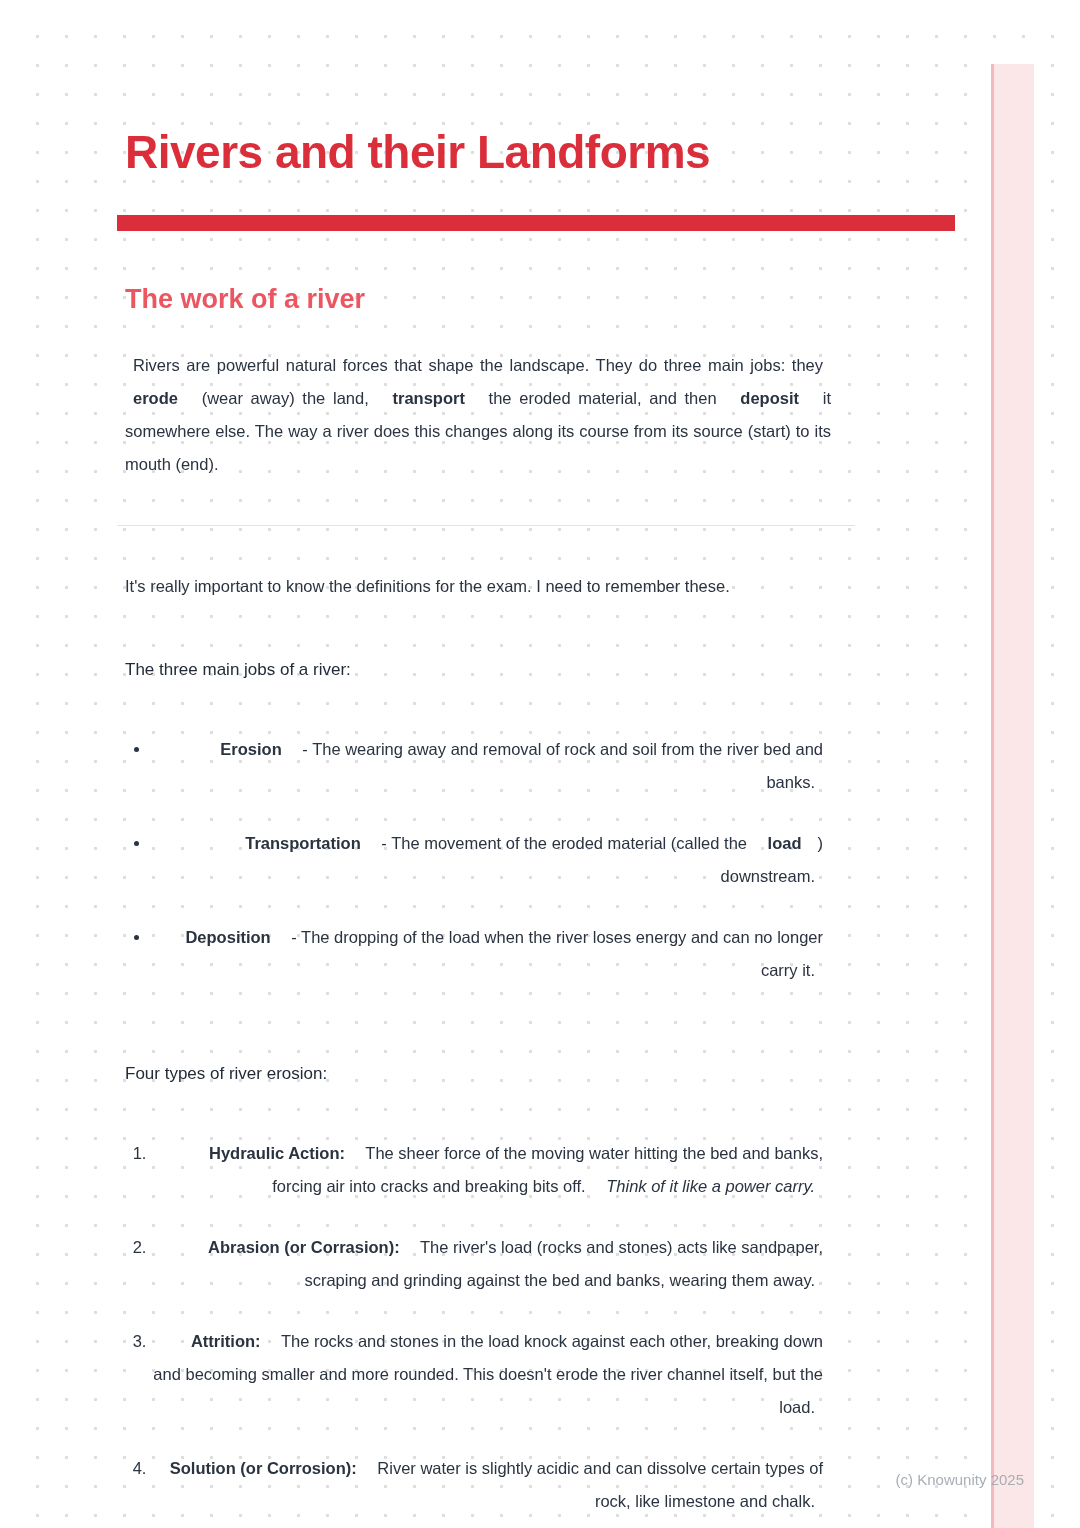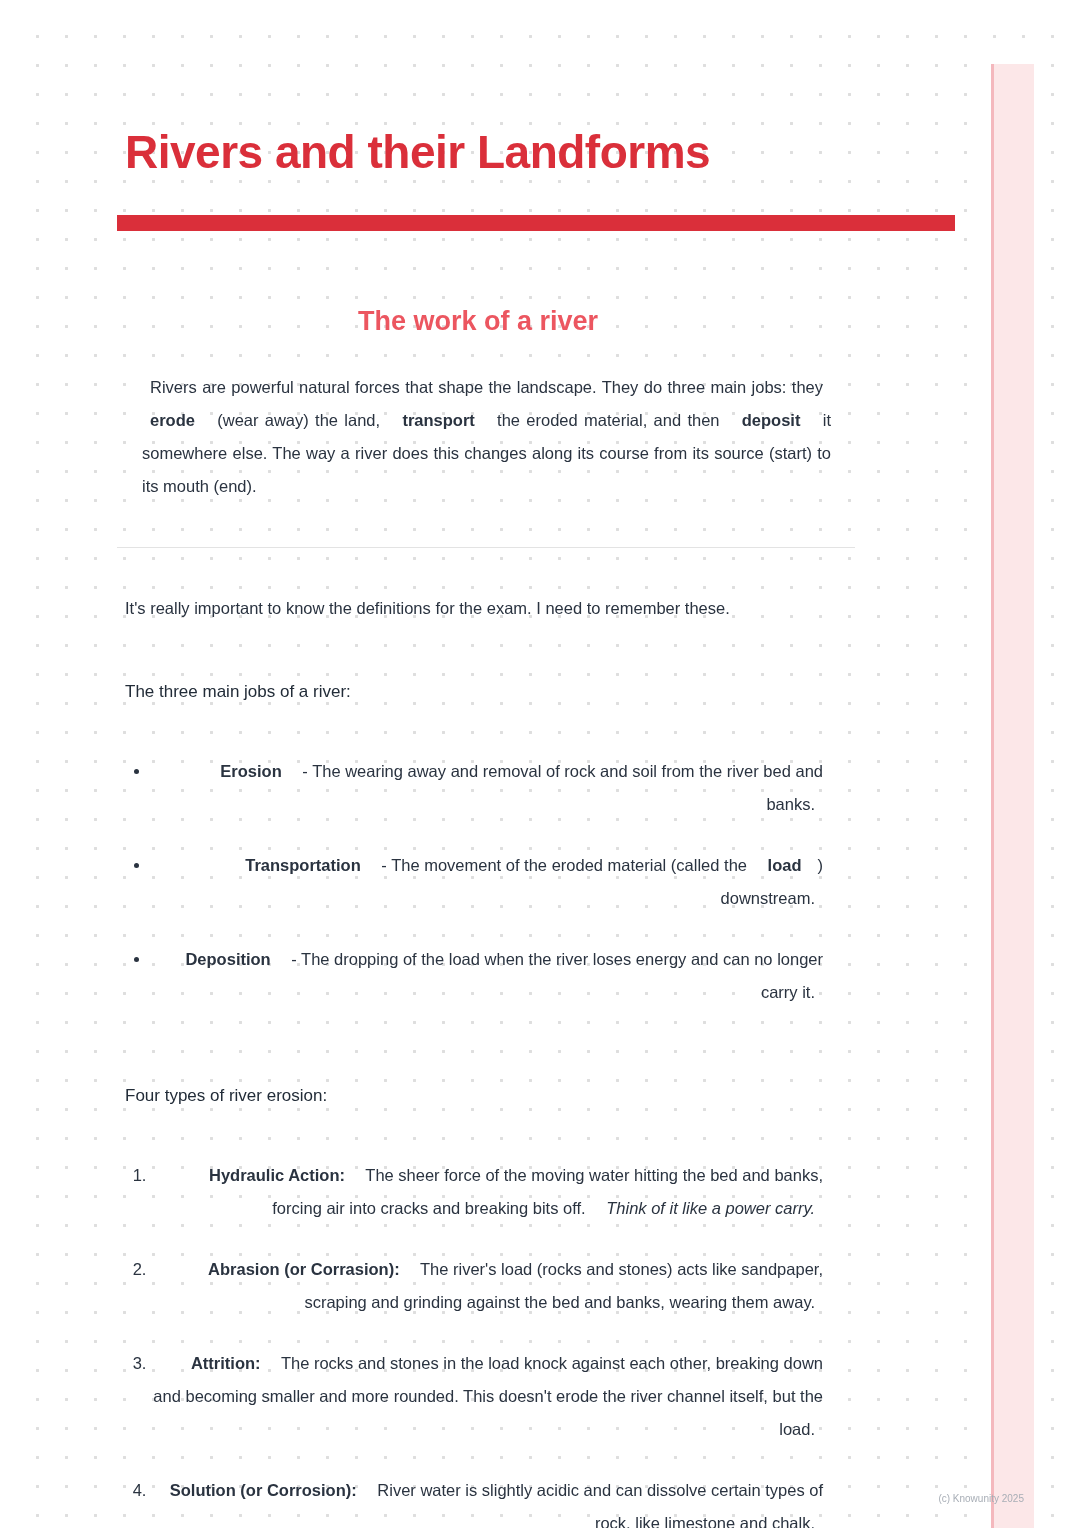--- a/index.html
+++ b/index.html
@@ -50,41 +50,40 @@
   }
 
   .title-rule {
     width: 838px;
     height: 5px;
     background: #da2f3a;
     margin-top: 28px;
   }
 
   h2.section-heading {
-    margin-top: 66px;
+    margin-top: 44px;
     font-size: 27px;
     line-height: 1.2;
     font-weight: 700;
     color: #ec5660;
-    text-align: center;
   }
 
   p.body-par {
     margin-top: 20px;
     text-align: justify;
   }
 
   hr.soft-divider {
     margin-top: 36px;
     border: none;
     border-top: 1px solid #e3e3e3;
     width: 738px;
   }
 
-  h2.section-heading + p.body-par { margin-top: 18px; margin-left: 17px; }
+  h2.section-heading + p.body-par { margin-top: 18px; }
 
   p.subhead {
     margin-top: 34px;
     font-weight: 400;
     font-size: 17px;
     color: #222c38;
   }
 
   ul.jobs-list, ol.types-list {
     margin-top: 22px;
@@ -97,22 +96,22 @@
   }
   ul.jobs-list li::marker { color: #2a3340; }
   ol.types-list { list-style: decimal; }
 
   .b { font-weight: 700; }
   .i { font-style: italic; }
 
   .footer-note {
     position: absolute;
     right: 64px;
-    bottom: 32px;
-    font-size: 10px;
+    bottom: 48px;
+    font-size: 15px;
     color: #a8aeb6;
     z-index: 3;
   }
 </style>
 </head>
 <body>
 
 <div class="page">
 
   <div class="pink-stripe"></div>

